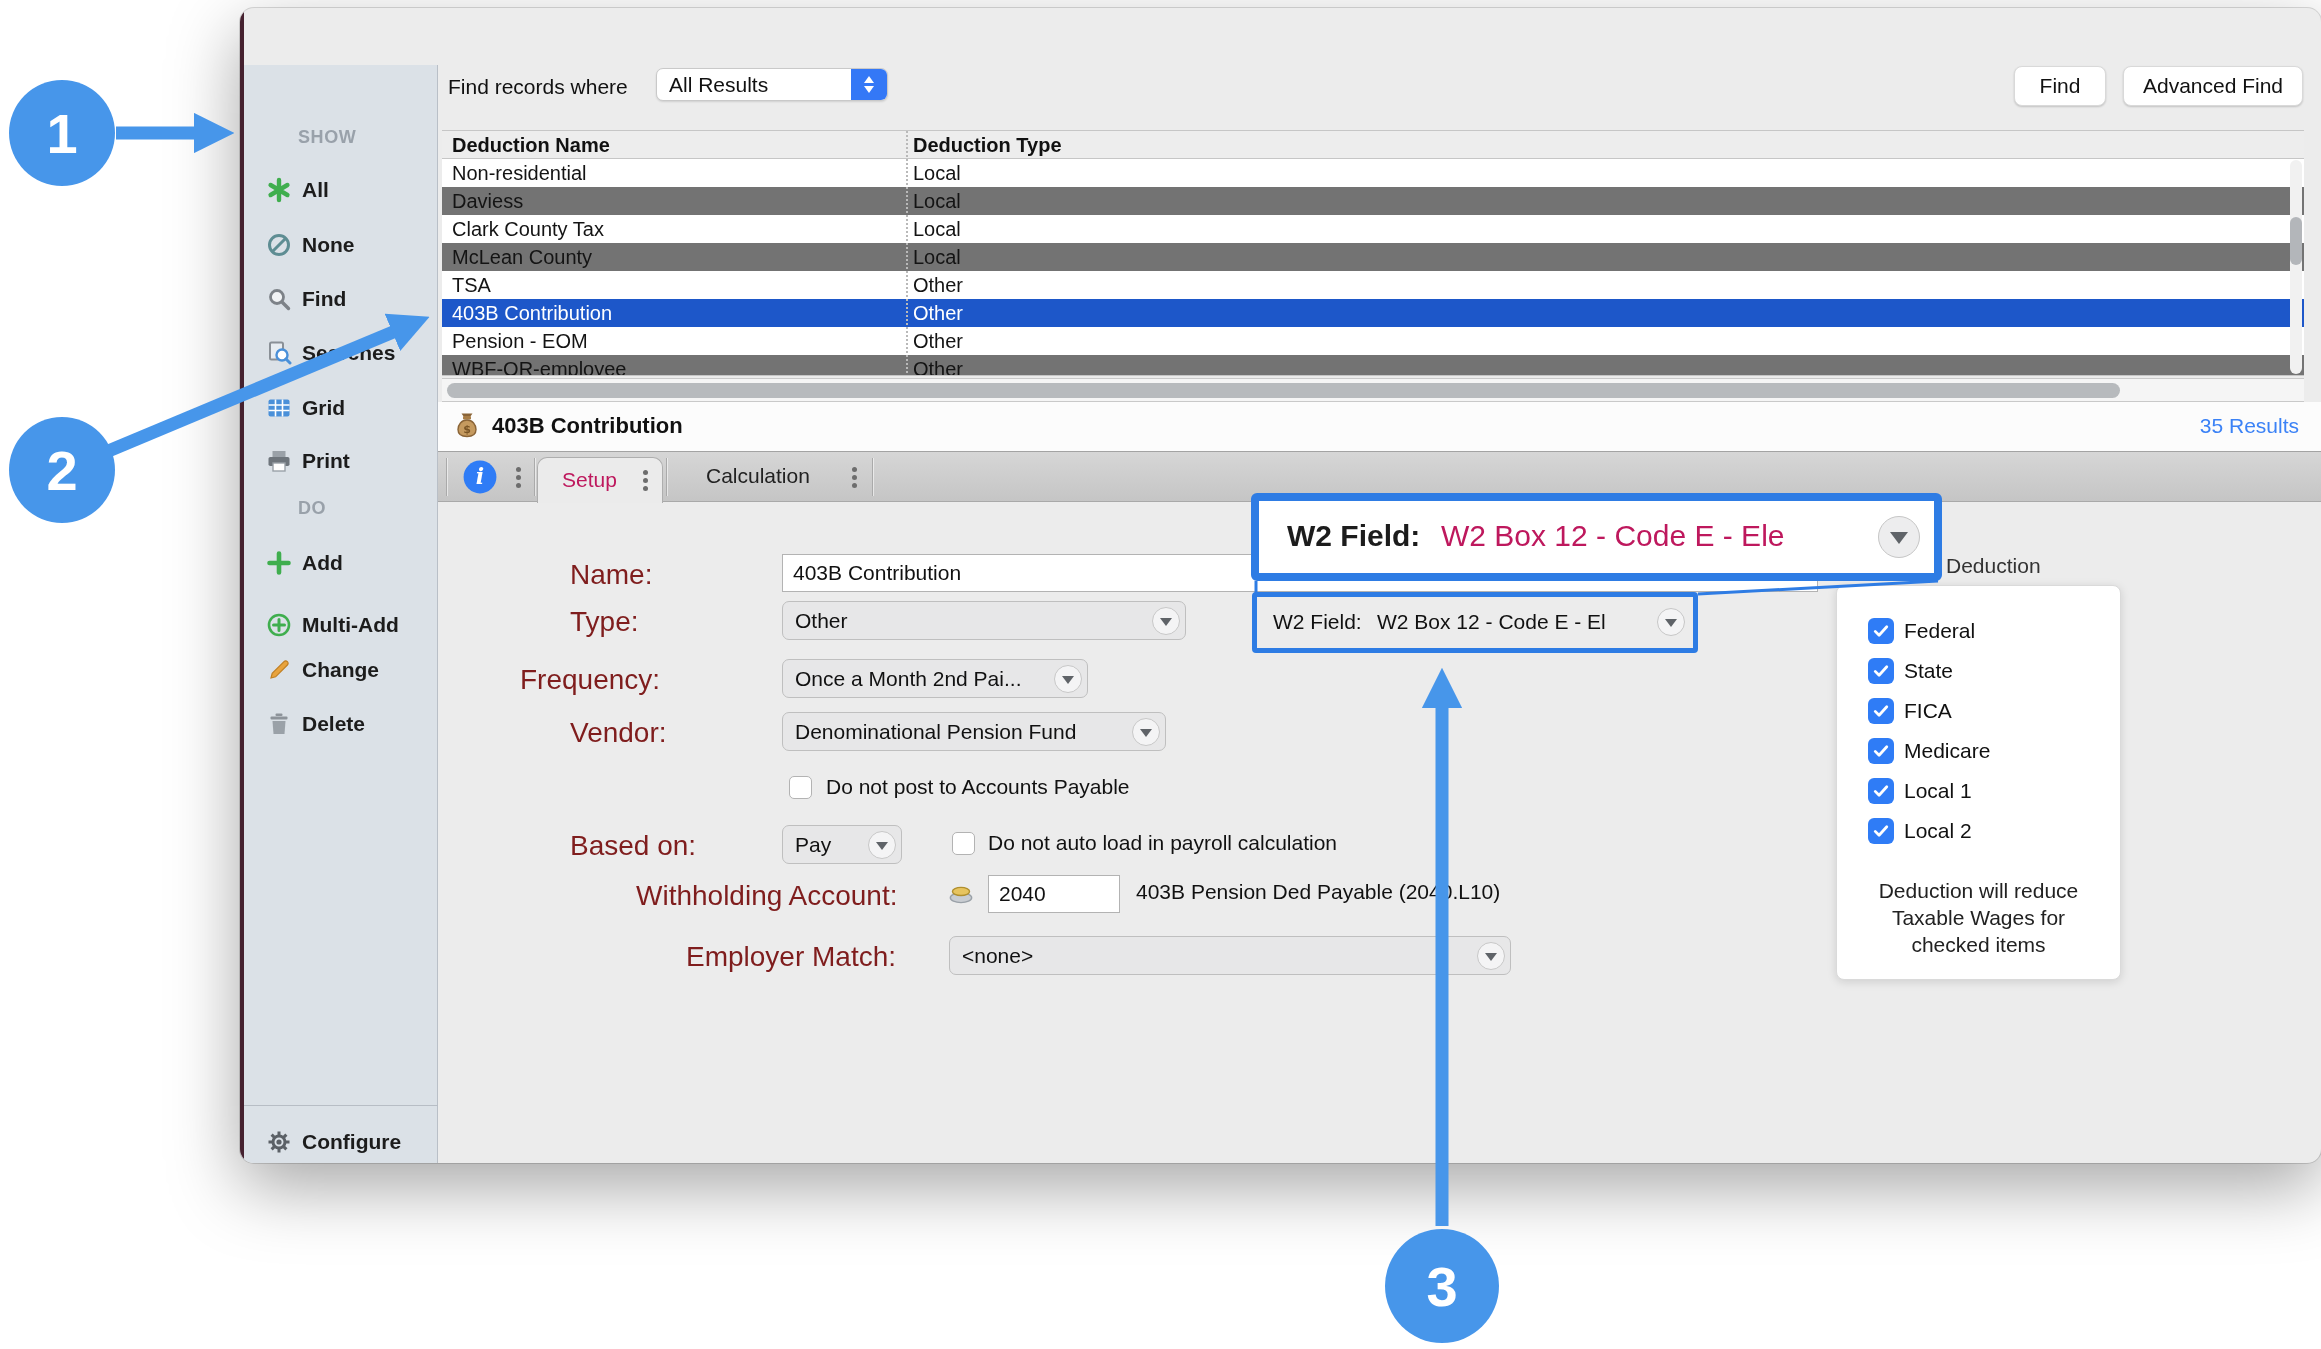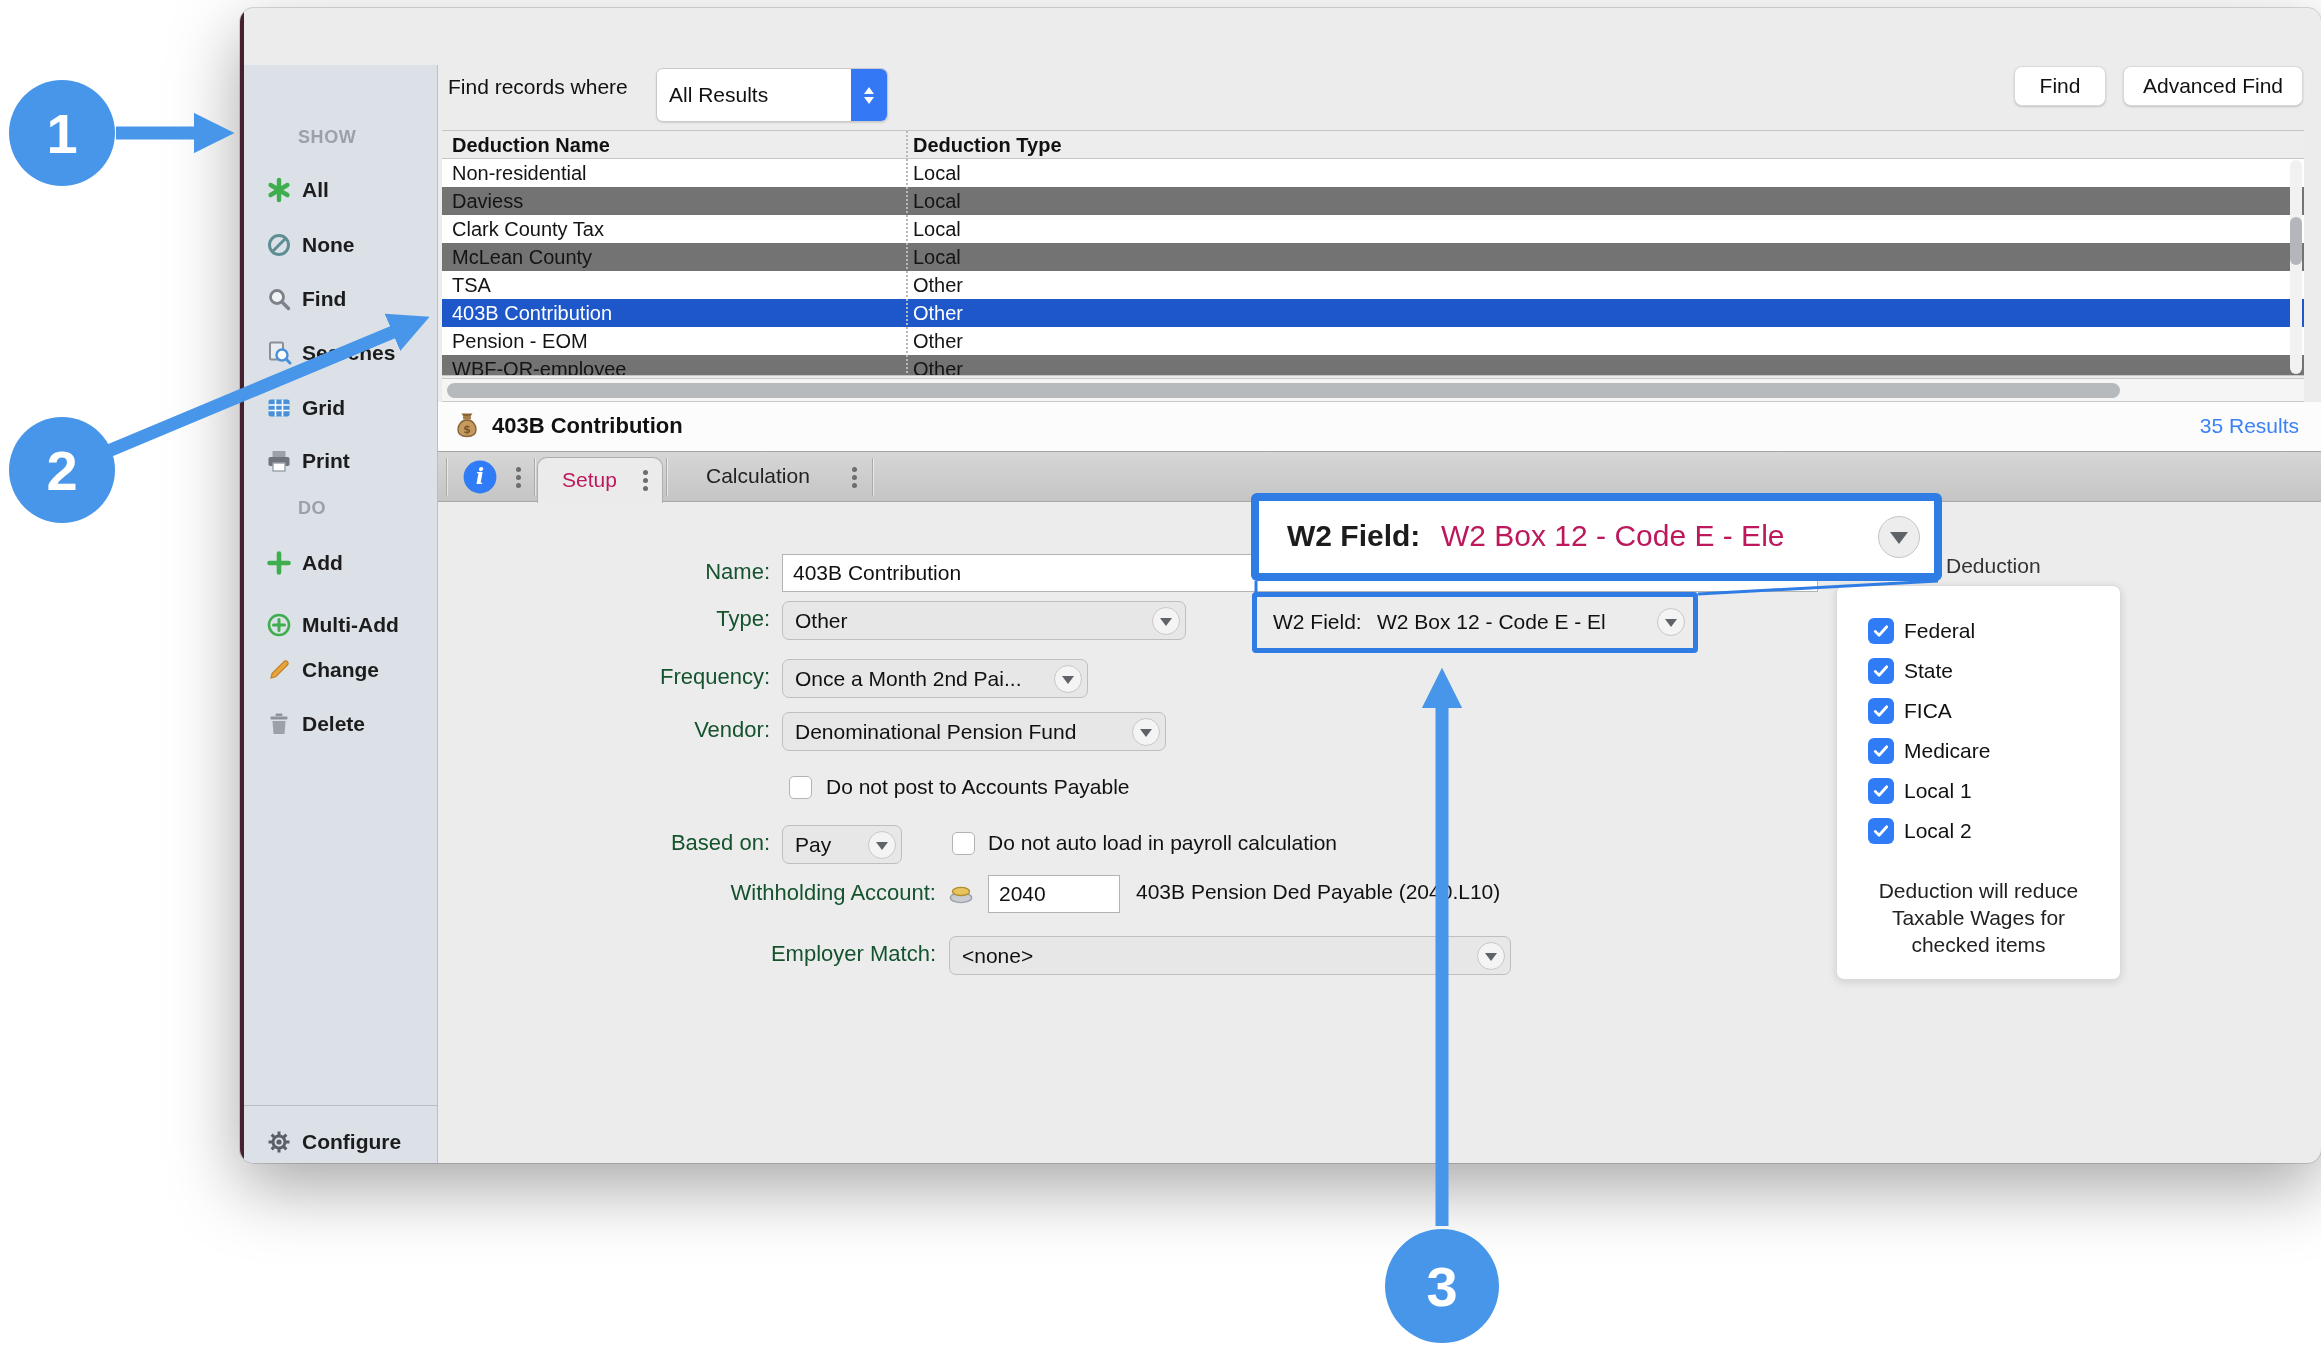--- a/index.html
+++ b/index.html
@@ -57,21 +57,21 @@
   .det-title{position:absolute;left:54px;top:11px;font-size:22px;font-weight:600;color:#111}
   .det-count{position:absolute;right:22px;top:12px;font-size:21px;color:#3b82f6}
   .tabbar{position:absolute;left:198px;top:444px;width:1883px;height:50px;background:linear-gradient(#d6d6d6,#c5c5c5);border-bottom:1px solid #a9a9a9}
   .tabsep{position:absolute;top:6px;height:38px;width:1px;background:#aaa;box-shadow:1px 0 0 rgba(255,255,255,.55)}
   .tab-active{position:absolute;left:99px;top:5px;width:126px;height:46px;background:#ebebeb;border:1px solid #aeaeae;border-bottom:none;border-radius:10px 10px 0 0}
   .tab-active .tlb{position:absolute;left:24px;top:10px;font-size:21px;color:#be185d}
   .tab-lbl{position:absolute;font-size:21px;color:#222}
   .vdots{position:absolute;width:5px;height:5px;border-radius:50%;background:#6d6d6d;box-shadow:0 -8px 0 #6d6d6d,0 8px 0 #6d6d6d}
 
   
-  .flabel{position:absolute;font-size:22px;color:#14532d;text-align:right;white-space:nowrap}
+  .flabel{position:absolute;font-size:28px;color:#7f1d1d;text-align:left;white-space:nowrap}
   .ftext{position:absolute;font-size:21px;color:#111;white-space:nowrap}
   .ti{position:absolute;background:#fff;border:1px solid #b3b3b3;font-size:21px;color:#111;display:flex;align-items:center;overflow:hidden}
   .ti span{margin-left:10px;white-space:nowrap}
   .dd{position:absolute;background:#e7e7e8;border:1px solid #bfbfbf;border-radius:7px;display:flex;align-items:center;overflow:hidden}
   .dd-txt{flex:1;margin-left:12px;font-size:21px;color:#111;white-space:nowrap;overflow:hidden}
   .chev{width:28px;height:28px;border-radius:50%;background:#f4f4f5;border:1px solid #c7c7c7;margin-right:5px;flex:none;
         display:flex;align-items:flex-start;justify-content:center}
   .chev i{display:block;width:0;height:0;border:6px solid transparent;border-top:8px solid #5f6368;border-bottom:none;margin-top:10px}
   .cbu{position:absolute;width:23px;height:23px;background:#fff;border:1.5px solid #b3b3b3;border-radius:5px}
   .cbc{position:absolute;width:26px;height:26px;background:#2f7cf6;border-radius:6px;display:flex;align-items:center;justify-content:center}
@@ -221,21 +221,21 @@
               </g>
               <circle cx="13" cy="13" r="2.6" fill="#5b6066"></circle>
             </svg>
           </span>
         <span class="lb">Configure</span>
       </div>
 
     </div>
 
     <div class="fb-label" style="left:208px;top:67px">Find records where</div>
-    <div class="ar" style="left:416px;top:60px;width:232px;height:54px">
+    <div class="ar" style="left:416px;top:60px;width:232px;height:33px">
       <span class="ar-txt">All Results</span>
       <span class="ar-cap">
           <i class="tri-up"></i>
           <i class="tri-dn"></i>
         </span>
     </div>
     <div class="btn" style="left:1774px;top:58px;width:92px;height:40px">Find</div>
     <div class="btn" style="left:1883px;top:58px;width:180px;height:40px">Advanced Find</div>
 
     <div class="tablewrap">

